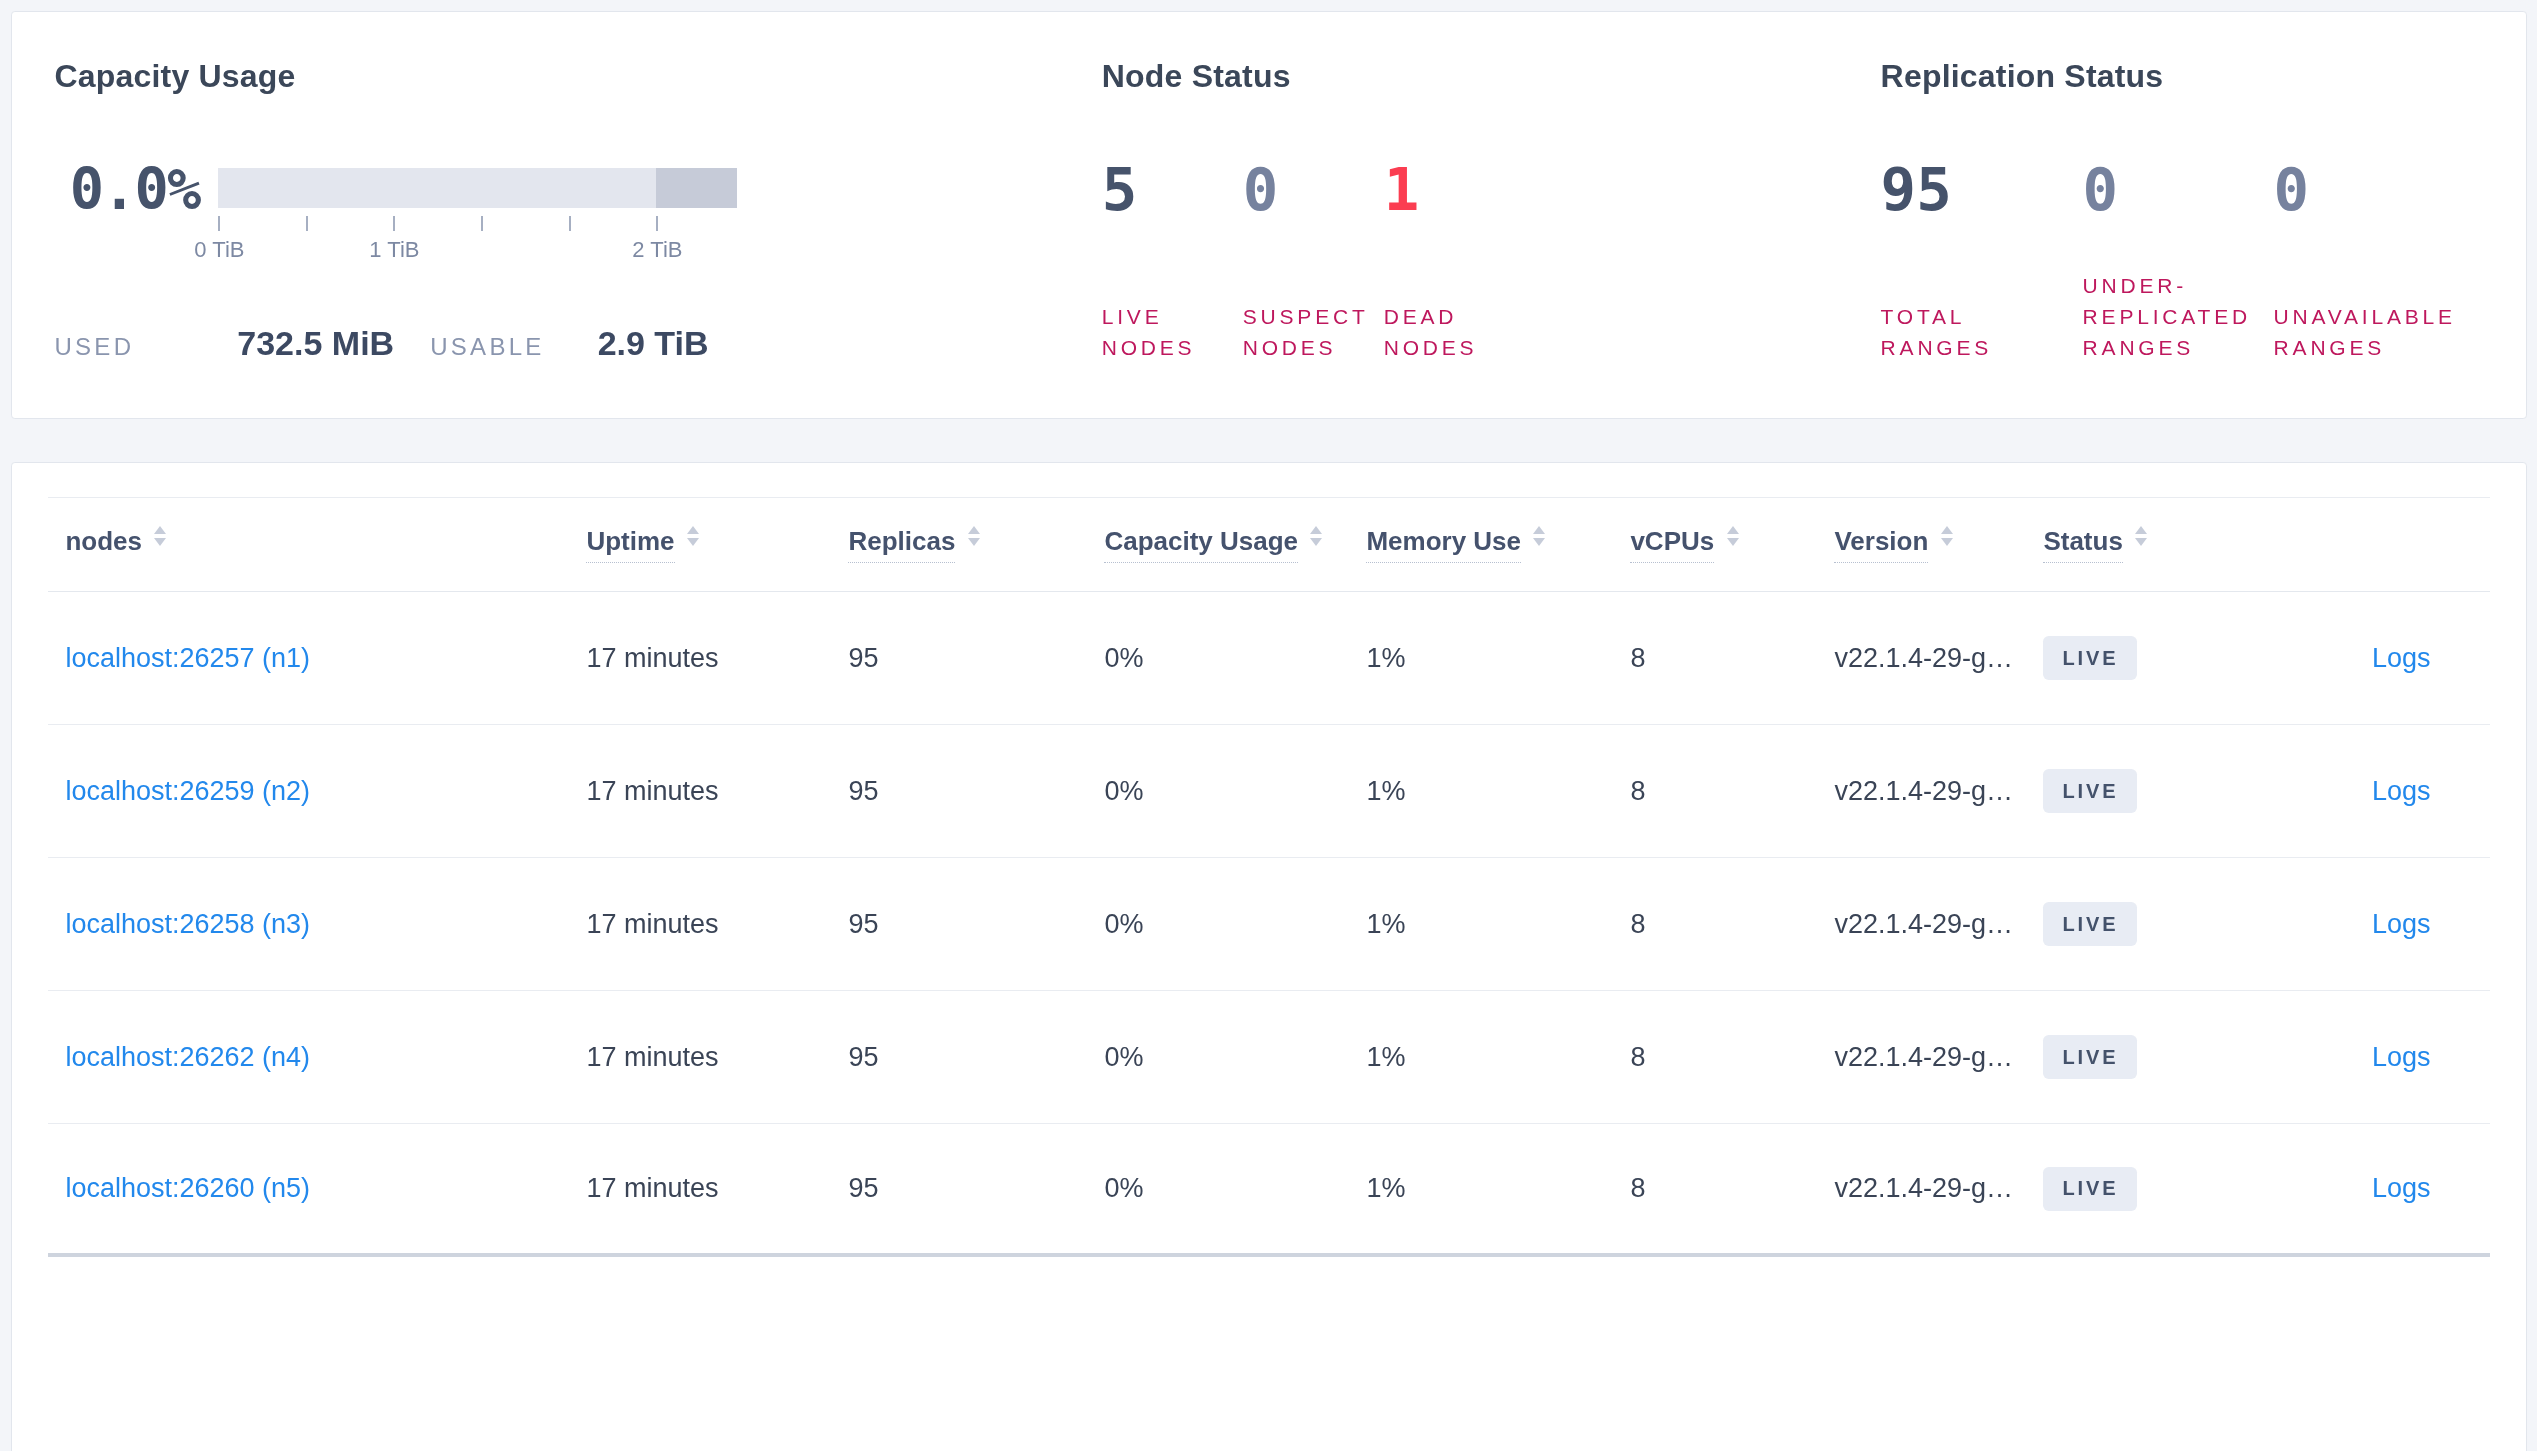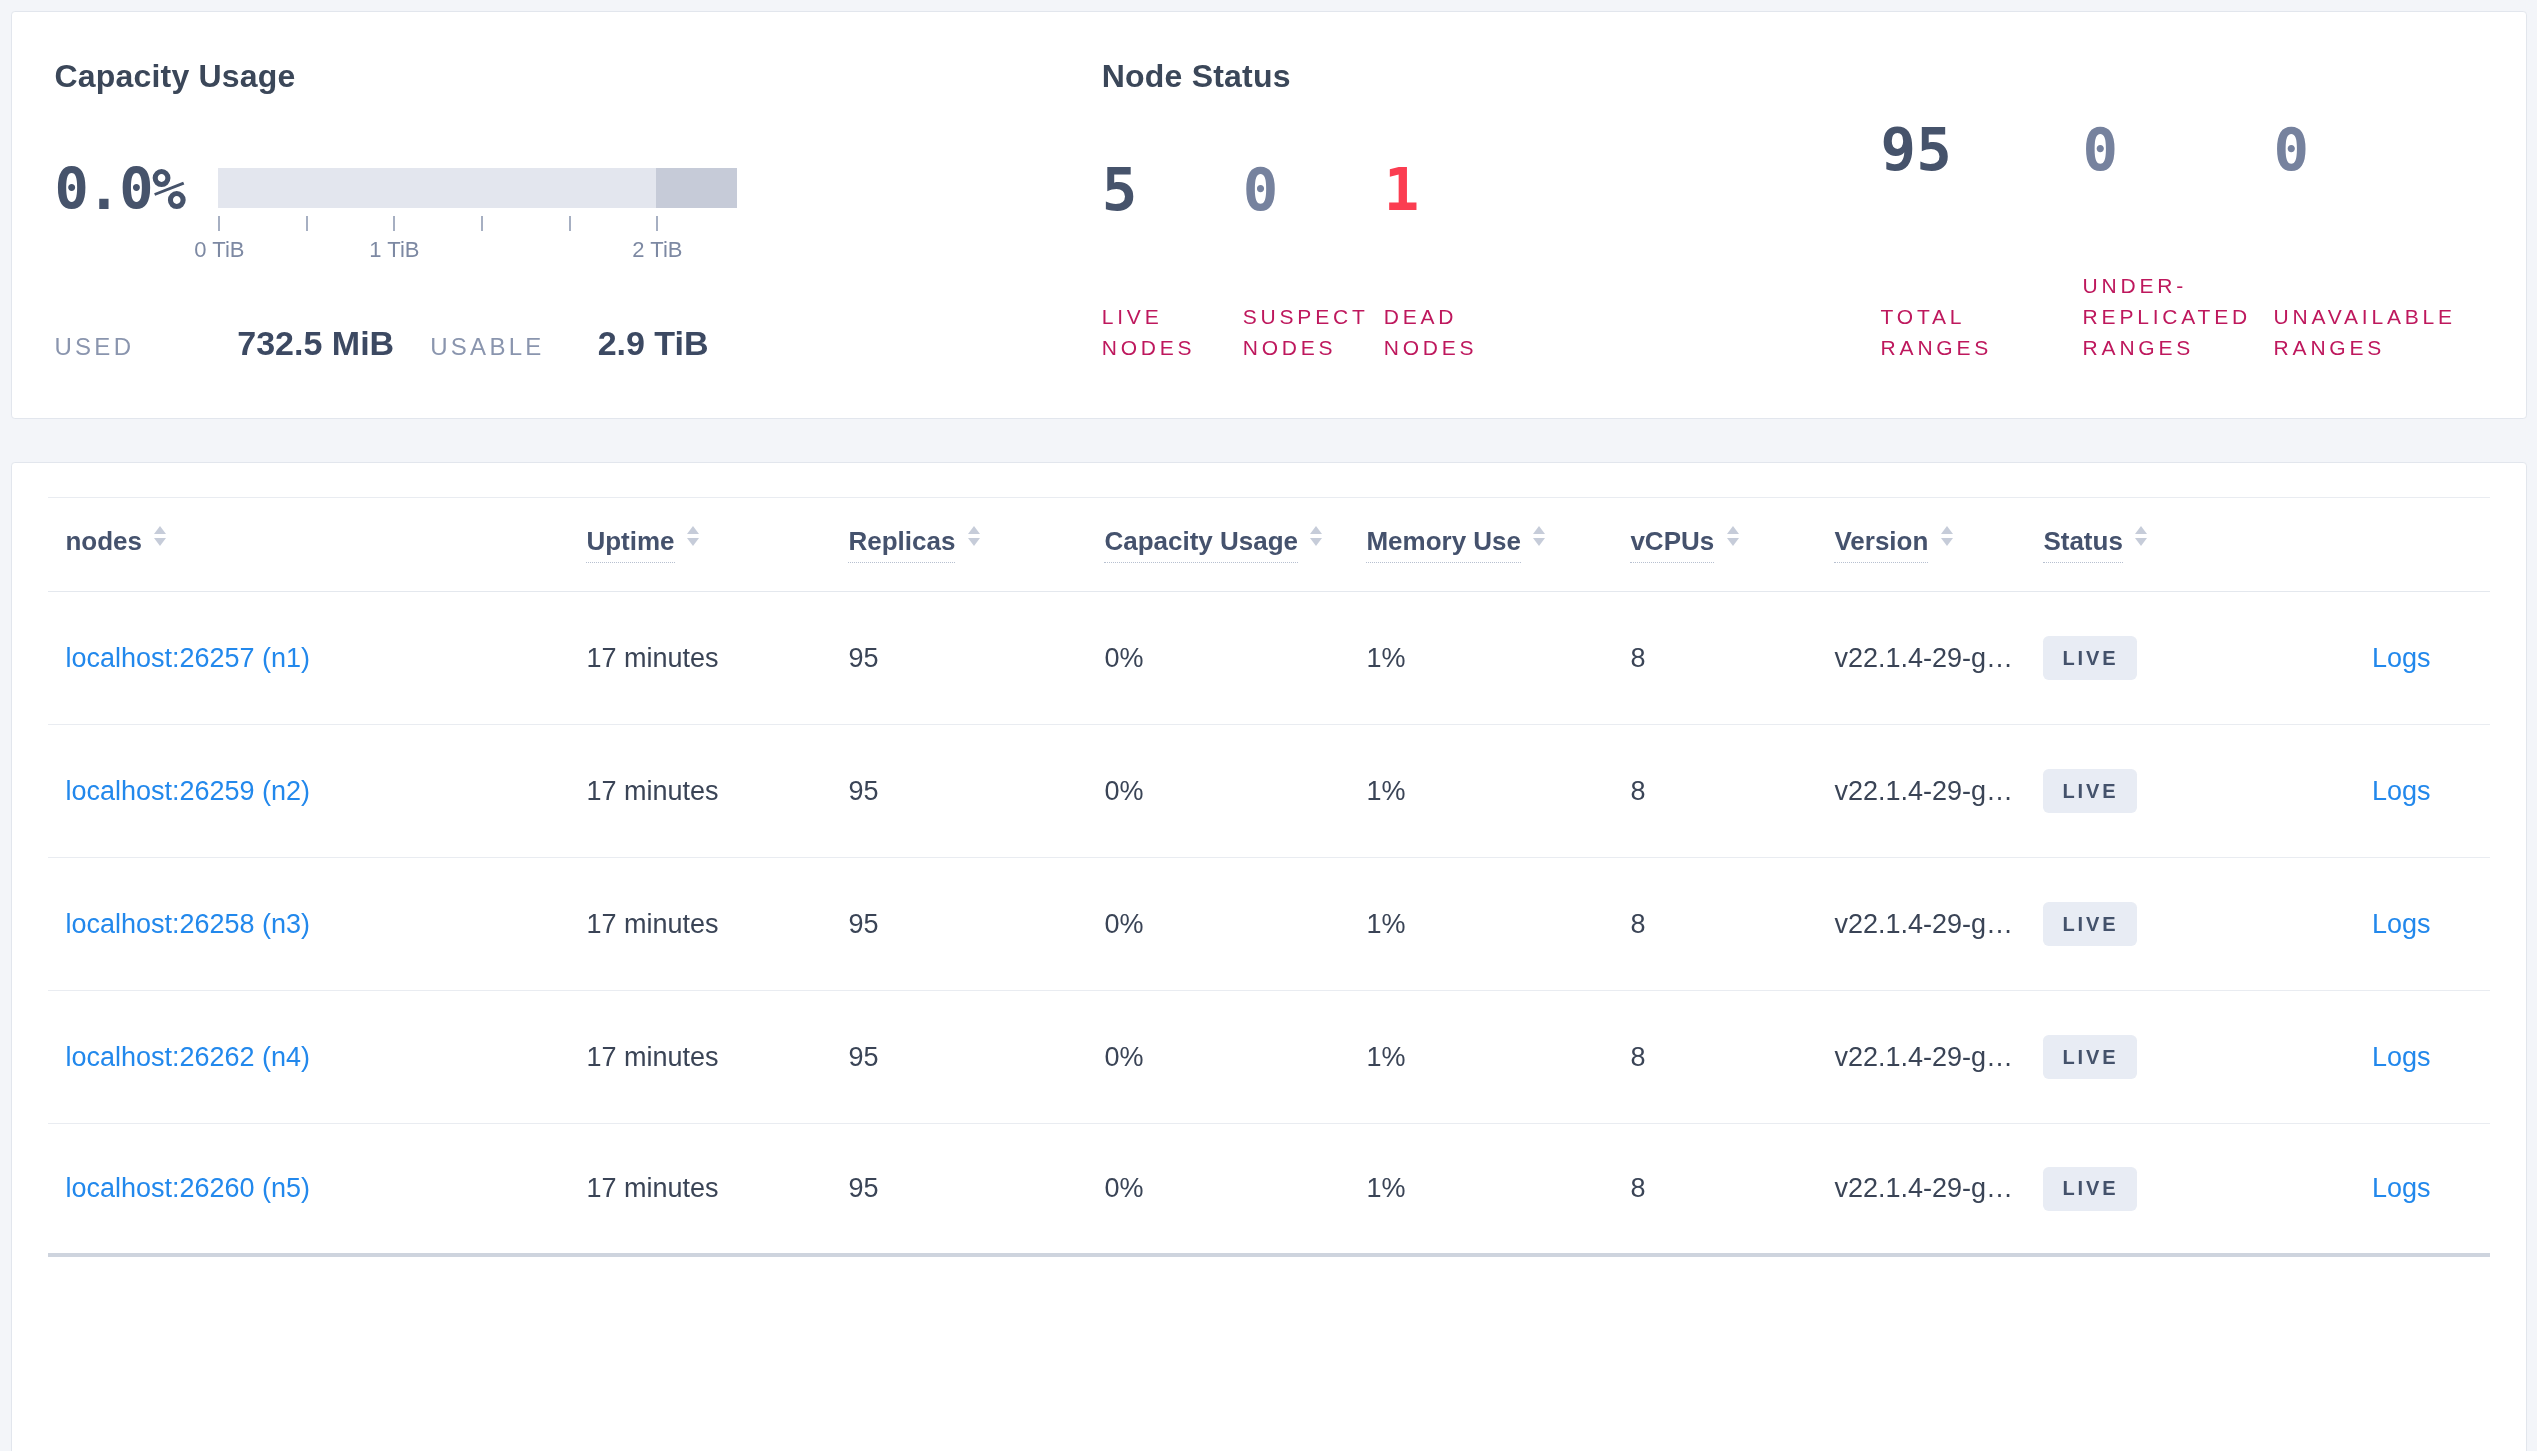--- a/index.html
+++ b/index.html
@@ -11,21 +11,21 @@
   
   .card-top { margin-top:11.4px; height:408px; padding:44px 42px 55px; display:flex; }
   .sec { display:flex; flex-direction:column; height:100%; }
   .sec-capacity { width:1061px; }
   .sec-nodes    { width:789px; }
   .sec-repl     { flex:1; }
   .sec-title { font-size:32px; line-height:40px; font-weight:600; color:#3b4759; letter-spacing:0.2px; }
 
   .cap-body { display:flex; margin-top:65px; }
   .cap-percent { width:145px; font-family:"DejaVu Sans Mono",monospace; font-weight:700;
-                 font-size:57px; line-height:57px; color:#46536b; letter-spacing:-1.9px; }
+                 font-size:57px; line-height:57px; color:#46536b; letter-spacing:-1.9px;text-align:right; }
   .barchart { position:relative; width:519px; margin-left:19px; margin-top:6.7px; height:124px; }
   .bar { position:relative; width:519px; height:40px; background:#e3e6ee; overflow:hidden; }
   .bar-dark { position:absolute; left:438px; top:0; width:81px; height:40px; background:#c6cbd8; }
   .tick { position:absolute; top:48px; width:1.9px; height:15.2px; background:#a6afc2; }
   .tick-label { position:absolute; top:69px; transform:translateX(-50%); font-size:22px;
                 color:#7d89a3; white-space:nowrap; }
 
   .used-row { margin-top:auto; display:flex; align-items:baseline; }
   .kv-label { font-size:24px; letter-spacing:3.3px; color:#8a95ae; }
   .kv-value { font-size:34px; font-weight:700; color:#3c4962; }
@@ -119,20 +119,21 @@
         <div class="mlabel">SUSPECT NODES</div>
       </div>
       <div class="metric w148">
         <div class="num danger">1</div>
         <div class="mlabel">DEAD NODES</div>
       </div>
     </div>
   </section>
 
   <section class="sec sec-repl">
+    <h2 class="sec-title">Replication Status</h2>
     <div class="metrics">
       <div class="metric w212">
         <div class="num">95</div>
         <div class="mlabel">TOTAL RANGES</div>
       </div>
       <div class="metric w200">
         <div class="num muted">0</div>
         <div class="mlabel">UNDER-REPLICATED RANGES</div>
       </div>
       <div class="metric w220">

